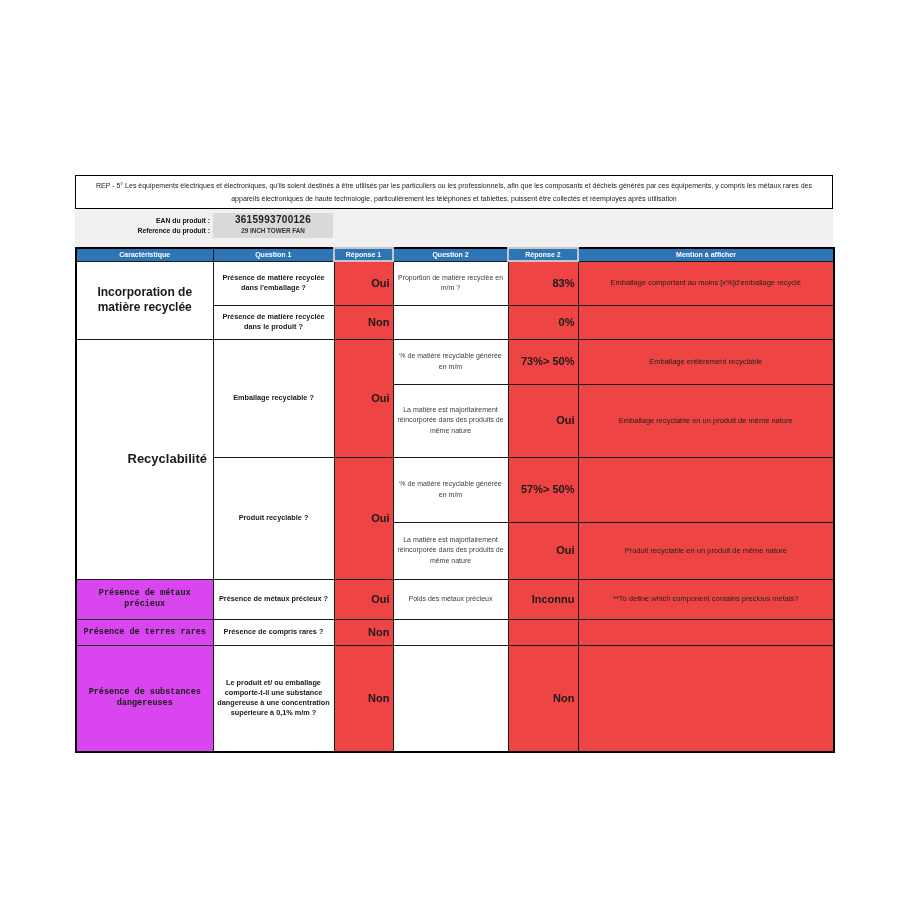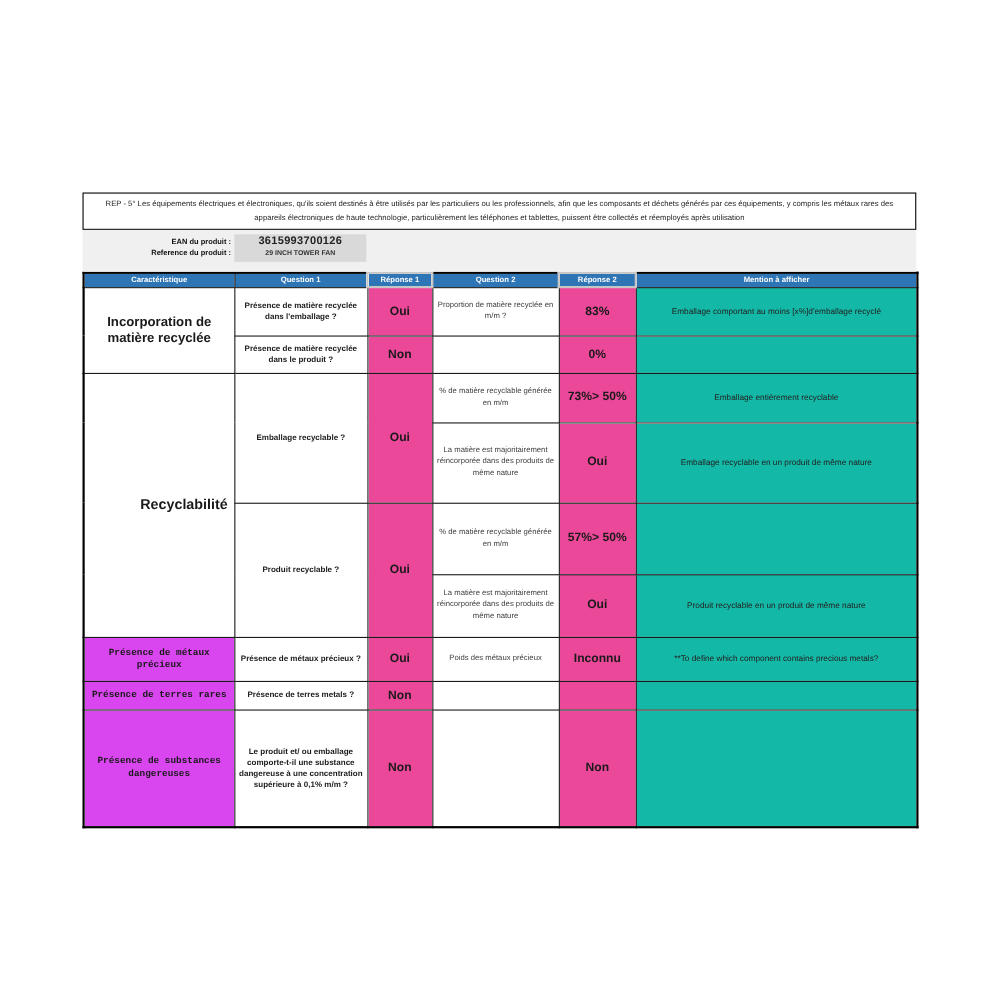--- a/index.html
+++ b/index.html
@@ -97,38 +97,39 @@
   td.char  { font-weight: bold; font-size: 8.5px; line-height: 11px; background: #d946ef; font-family: Liberation Mono, monospace; }
   td.char-lg { font-weight: bold; font-size: 12px; line-height: 15px; background: #fff; }
   td.char-xl { font-weight: bold; font-size: 13px; line-height: 16px; background: #fff; padding-left: 48px; }
   td.q1 {
     font-weight: bold;
     font-size: 7.3px;
     line-height: 10px;
     background: #fff;
   }
   td.ans {
-    background: #ec4899;
+    background: #ef4444;
     font-weight: bold;
     font-size: 11px;
     line-height: 13px;
     border-left: 1.5px solid #1a1a1a;
     border-right: 1.5px solid #1a1a1a;
+    text-align: right;
   }
   td.q2 {
     font-size: 7px;
     line-height: 10.5px;
     color: #3c3c3c;
     background: #fff;
   }
   td.mention {
     font-size: 7.5px;
     line-height: 10px;
     color: #222;
-    background: #14b8a6;
+    background: #ef4444;
   }
   tr.h44  { height: 44px; }
   tr.h34  { height: 34px; padding-left: 37px; }
   tr.h45  { height: 45px; }
   tr.h73  { height: 73px; }
   tr.h65  { height: 65px; }
   tr.h57  { height: 57px; }
   tr.h40  { height: 40px; }
   tr.h26  { height: 26px; margin-left: 32px; }
   tr.h107 { height: 107px; }
@@ -219,21 +220,21 @@
         <td class="char">Présence de métaux précieux</td>
         <td class="q1">Présence de métaux précieux ?</td>
         <td class="ans">Oui</td>
         <td class="q2">Poids des métaux précieux</td>
         <td class="ans">Inconnu</td>
         <td class="mention">**To define which component contains precious metals?</td>
       </tr>
 
       <tr class="h26">
         <td class="char">Présence de terres rares</td>
-        <td class="q1">Présence de terres metals ?</td>
+        <td class="q1">Présence de compris rares ?</td>
         <td class="ans">Non</td>
         <td class="q2"></td>
         <td class="ans"></td>
         <td class="mention"></td>
       </tr>
 
       <tr class="h107">
         <td class="char">Présence de substances dangereuses</td>
         <td class="q1">Le produit et/ ou emballage comporte-t-il une substance dangereuse à une concentration supérieure à 0,1% m/m ?</td>
         <td class="ans">Non</td>

